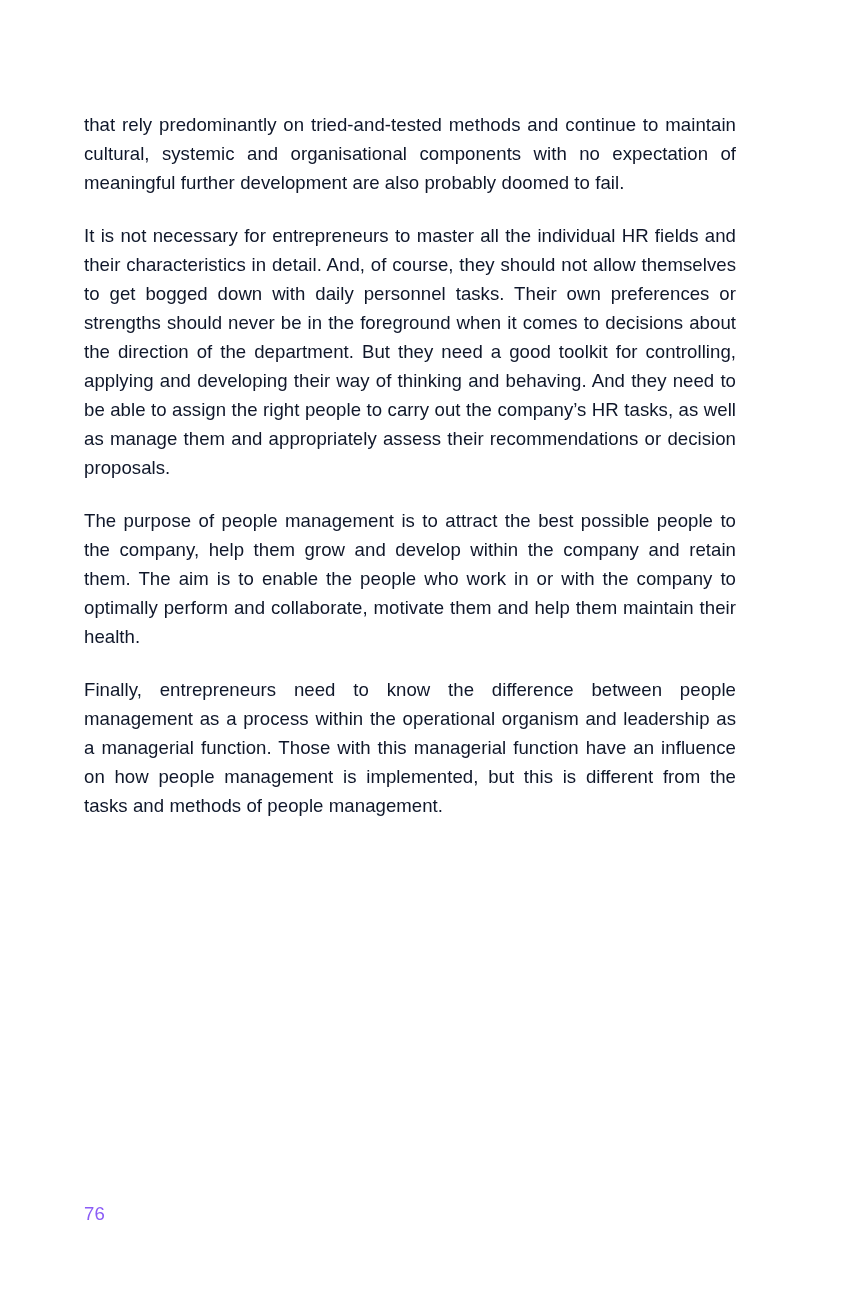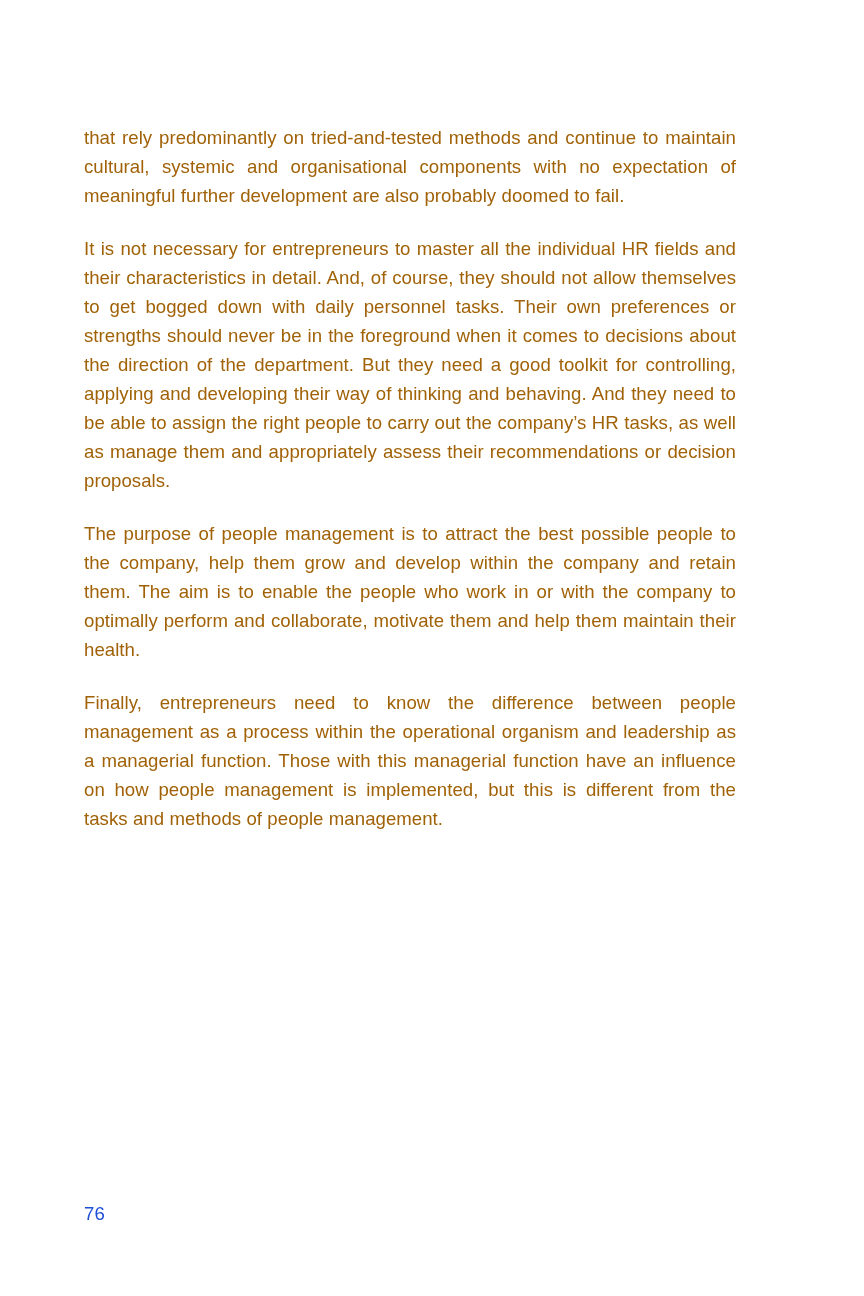--- a/index.html
+++ b/index.html
@@ -21,25 +21,25 @@
   }
 
   .text-column {
     position: absolute;
     left: 84px;
     top: 106px;
     width: 652px;
   }
 
   .body-paragraph {
-    margin: 17px 0 24px 0;
+    margin: 4px 0 24px 0;
     font-family: "Liberation Sans", sans-serif;
     font-size: 18.6px;
     line-height: 29px;
-    color: #a16207;
+    color: #0f172a;
     text-align: justify;
     text-justify: inter-word;
     letter-spacing: 0.05px;
     word-spacing: 0.1px;
     hyphens: none;
     -webkit-hyphens: none;
   }
 
   .body-paragraph:last-child {
     margin-bottom: 0;
@@ -47,21 +47,21 @@
 
   
 
   .page-number {
     position: absolute;
     left: 84px;
     top: 1202px;
     font-family: "Liberation Sans", sans-serif;
     font-size: 18.6px;
     line-height: 24px;
-    color: #1d4ed8;
+    color: #8b5cf6;
     letter-spacing: 0.2px;
   }
 </style>
 </head>
 <body>
 
 <div class="page">
 
   <div class="text-column">
 

